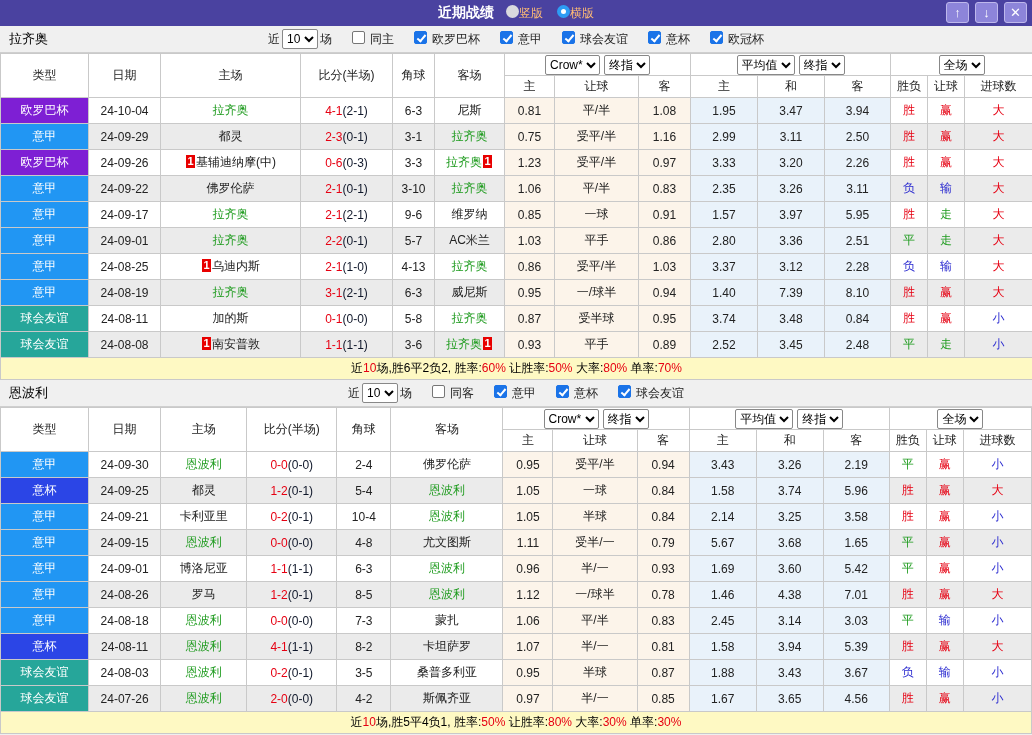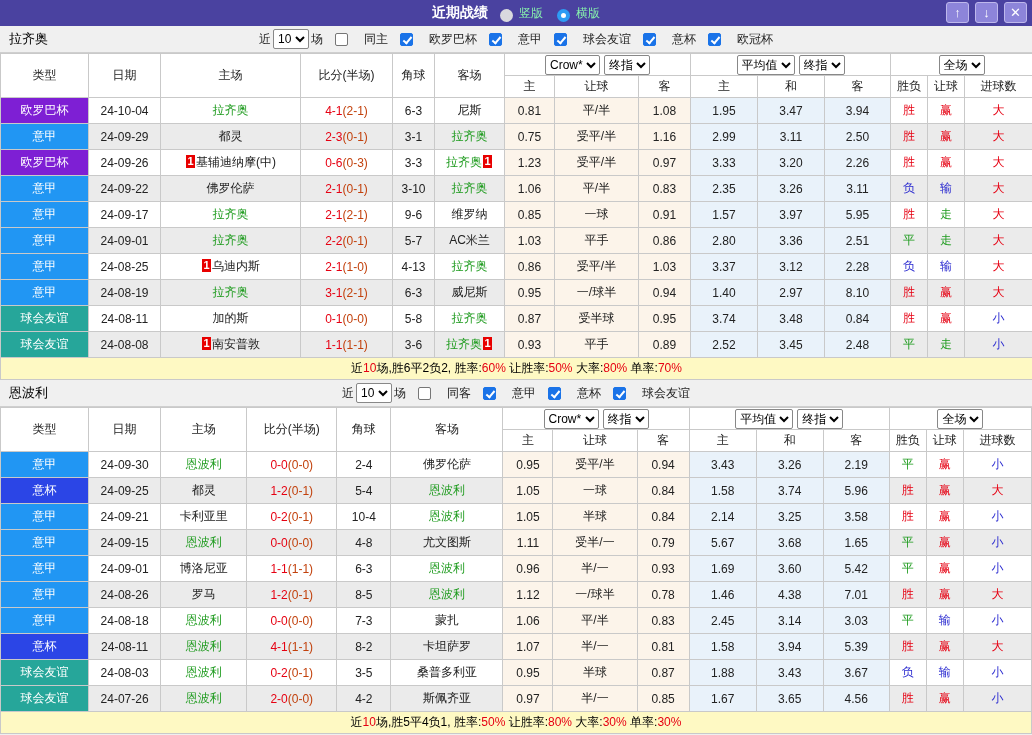--- a/index.html
+++ b/index.html
@@ -3,48 +3,48 @@
 <meta charset="utf-8">
 <style>
   *{box-sizing:border-box}
   html,body{margin:0;padding:0}
   body{font-family:"Liberation Sans","DejaVu Sans",sans-serif;font-size:12px;color:#222;background:#fff}
   .page{width:1032px;height:735px;background:#efefef;overflow:hidden}
   
   .titlebar{height:26px;background:#4a42a0;position:relative;display:flex;align-items:center;justify-content:center;gap:12px}
   .title{color:#fff;font-weight:bold;font-size:14px}
   .radio-group{display:inline-flex;gap:14px;align-items:center}
-  .radio-item{display:inline-flex;align-items:flex-end;gap:6px;color:#86efac;cursor:pointer}
+  .radio-item{display:inline-flex;align-items:flex-start;gap:0;color:#fdba74;cursor:pointer}
   .radio{width:13px;height:13px;border-radius:50%;background:#d9d9de;display:inline-block;flex:none}
   .radio.checked{background:#fff;border:4px solid #2d9cf4}
   .tb-buttons{position:absolute;right:5px;top:2px;display:flex;gap:6px}
   .tb-btn{width:23px;height:21px;background:#8d85da;border:1px solid #beb8ec;border-radius:3px;color:#fff;font-size:13px;font-weight:bold;line-height:19px;text-align:center;cursor:pointer}
   
   .filterband{height:27px;background:#f0f0f0;border-bottom:1px solid #cfcfcf;position:relative;display:flex;align-items:center;justify-content:center}
   .team-name{position:absolute;left:9px;font-size:13px;color:#000}
   .filter-controls{display:inline-flex;align-items:center}
   .filterband select,thead select{height:20px;font-size:12px;margin:0 2px;background:#fff;border:1px solid #888;border-radius:2px}
   .cb{position:relative;width:13px;height:13px;background:#fff;border:1px solid #767676;border-radius:2px;display:inline-block;flex:none}
   .cb.checked{background:#1a73e8;border-color:#1a73e8}
   .cb.checked::after{content:"";position:absolute;left:4px;top:1px;width:3px;height:7px;border:solid #fff;border-width:0 2px 2px 0;transform:rotate(40deg)}
-  .cb-item{display:inline-flex;align-items:center;margin-left:12px;cursor:pointer;gap:16px}
+  .cb-item{display:inline-flex;margin-left:20px;cursor:pointer;gap:5px}
   .leagues{display:inline-flex;align-items:center}
   
   table{width:1032px;border-collapse:collapse;table-layout:fixed;background:#fff}
   th,td{border:1px solid #c9c9c9;text-align:center;padding:0;white-space:nowrap;overflow:hidden}
   thead th{height:22px;font-weight:normal;background:#fff;color:#222}
   tbody td{height:26px}
   tbody tr:nth-of-type(even) td{background:#ebebeb}
   td.hc{background:#fcf4ea!important}
   td.av{background:#e9f2fa!important}
   .badge-cell{color:#fff}
   .c-red{color:#e60012}
   .c-blue{color:#2b2bd0}
   .c-green{color:#1e9b1e}
-  .c-dark{color:#c2410c}
+  .c-dark{color:#0f172a}
   .card-badge{display:inline-block;background:#e80000;color:#fff;font-size:11px;font-weight:bold;line-height:13px;min-width:9px;padding:0 1px;margin:0 1px;vertical-align:1px}
   tfoot td{height:22px;background:#fef9c3;color:#000}
 </style>
 </head>
 <body>
 
 <div class="page">
 
   <div class="titlebar">
     <span class="title">近期战绩</span>
@@ -280,21 +280,21 @@
           <td class="badge-cell" style="background: rgb(33, 150, 243);"><span>意甲</span></td>
           <td>24-08-19</td>
           <td><span class="c-green">拉齐奥</span></td>
           <td><span class="c-red">3-1</span><span class="c-dark">(2-1)</span></td>
           <td>6-3</td>
           <td>威尼斯</td>
           <td class="hc">0.95</td>
           <td class="hc">一/球半</td>
           <td class="hc">0.94</td>
           <td class="av">1.40</td>
-          <td class="av">2.97</td>
+          <td class="av">7.39</td>
           <td class="av">8.10</td>
           <td><span class="c-red">胜</span></td>
           <td><span class="c-red">赢</span></td>
           <td><span class="c-red">大</span></td>
         </tr>
 
         <tr>
           <td class="badge-cell" style="background: rgb(38, 166, 154);"><span>球会友谊</span></td>
           <td>24-08-11</td>
           <td>加的斯</td>

